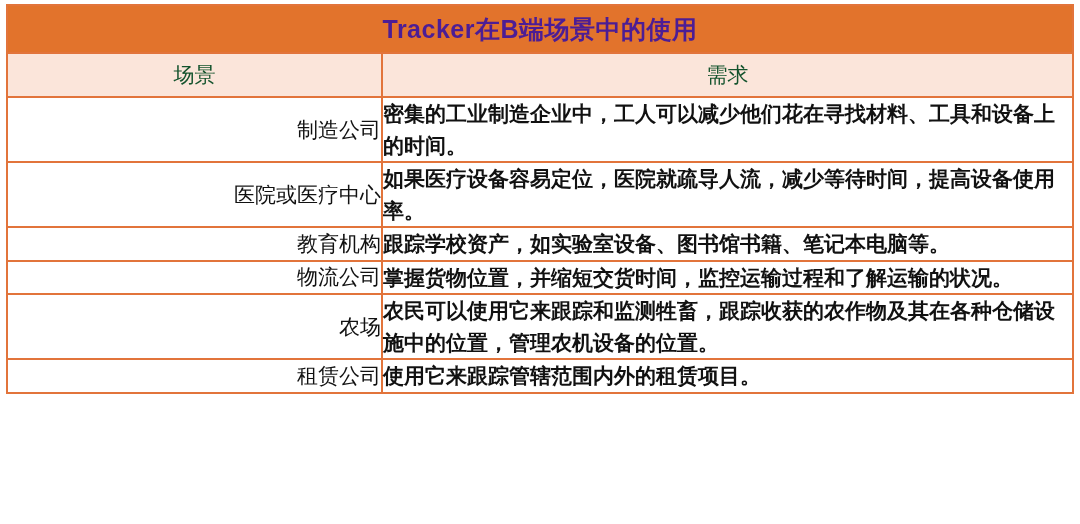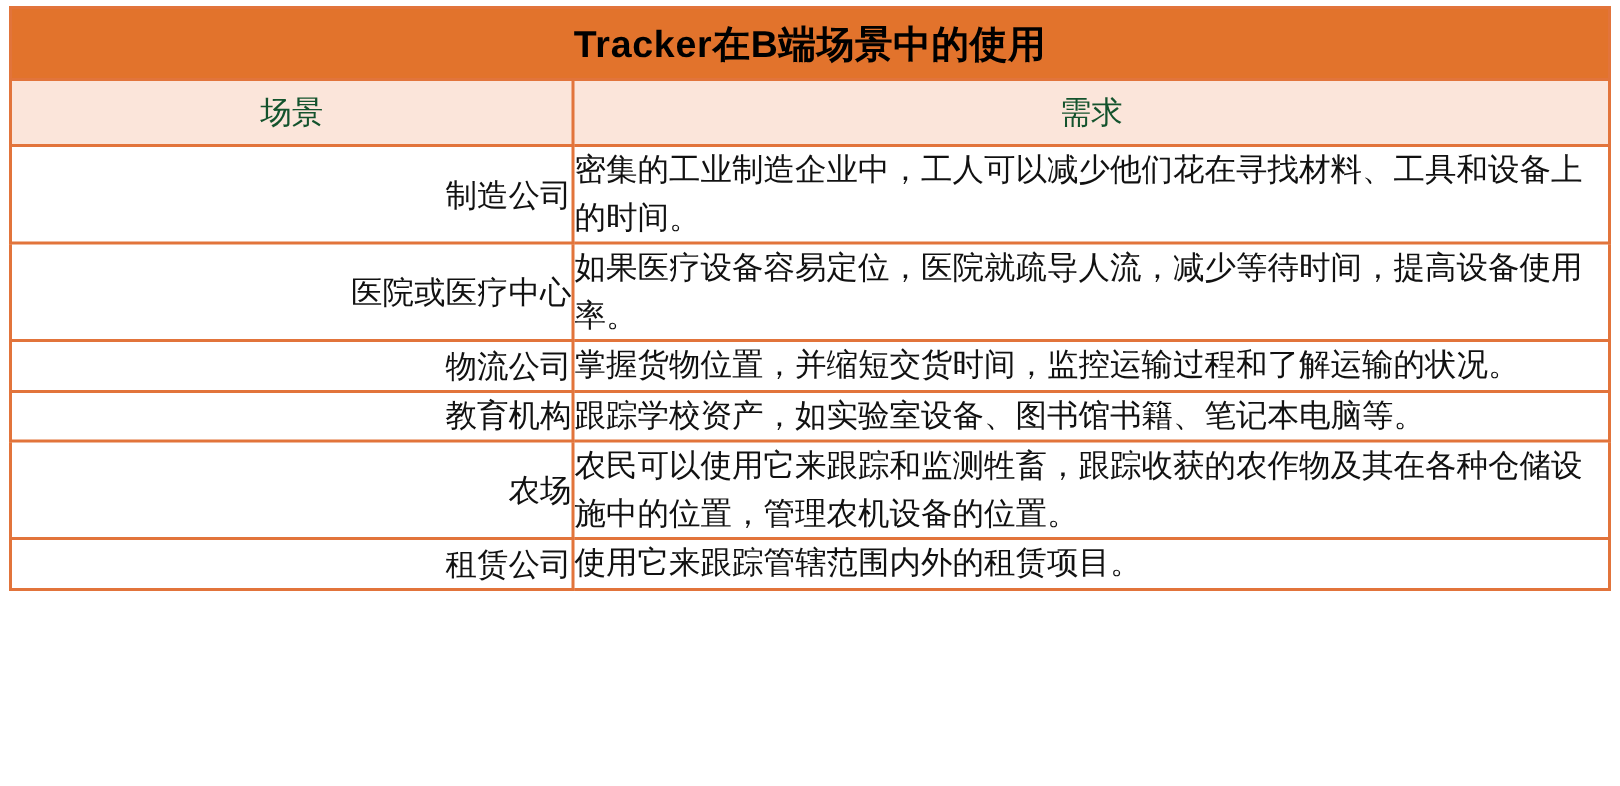--- a/index.html
+++ b/index.html
@@ -24,21 +24,21 @@
     margin: 4px 0 0 6px;
     table-layout: fixed;
   }
   table.tracker-table td {
     border: 2px solid #E2743B;
     vertical-align: middle;
     padding: 0;
   }
   .title-cell {
     background: #E2732C;
-    color: #000000;
+    color: #4c1d95;
     font-size: 25px;
     font-weight: bold;
     text-align: center;
     height: 46px;
     letter-spacing: 0.5px;
   }
   .header-cell {
     background: #FBE5DA;
     color: #14532d;
     font-size: 21px;
@@ -50,20 +50,21 @@
     font-size: 21px;
     color: #111111;
     padding: 6px 4px;
   }
   .need-cell {
     text-align: left;
     font-size: 21px;
     color: #111111;
     line-height: 1.5;
     padding: 8px 12px 8px 12px;
+    font-weight: bold;
   }
   .col-scene { width: 375px; }
   .col-need  { width: 691px; }
 </style>
 </head>
 <body>
 
 <div class="table-wrap">
   <table class="tracker-table">
     <colgroup>
@@ -80,26 +81,26 @@
       </tr>
       <tr>
         <td class="scene-cell">制造公司</td>
         <td class="need-cell">密集的工业制造企业中，工人可以减少他们花在寻找材料、工具和设备上的时间。</td>
       </tr>
       <tr>
         <td class="scene-cell">医院或医疗中心</td>
         <td class="need-cell">如果医疗设备容易定位，医院就疏导人流，减少等待时间，提高设备使用率。</td>
       </tr>
       <tr>
+        <td class="scene-cell">教育机构</td>
+        <td class="need-cell">跟踪学校资产，如实验室设备、图书馆书籍、笔记本电脑等。</td>
+      </tr>
+      <tr>
         <td class="scene-cell">物流公司</td>
         <td class="need-cell">掌握货物位置，并缩短交货时间，监控运输过程和了解运输的状况。</td>
-      </tr>
-      <tr>
-        <td class="scene-cell">教育机构</td>
-        <td class="need-cell">跟踪学校资产，如实验室设备、图书馆书籍、笔记本电脑等。</td>
       </tr>
       <tr>
         <td class="scene-cell">农场</td>
         <td class="need-cell">农民可以使用它来跟踪和监测牲畜，跟踪收获的农作物及其在各种仓储设施中的位置，管理农机设备的位置。</td>
       </tr>
       <tr>
         <td class="scene-cell">租赁公司</td>
         <td class="need-cell">使用它来跟踪管辖范围内外的租赁项目。</td>
       </tr>
     </tbody>

